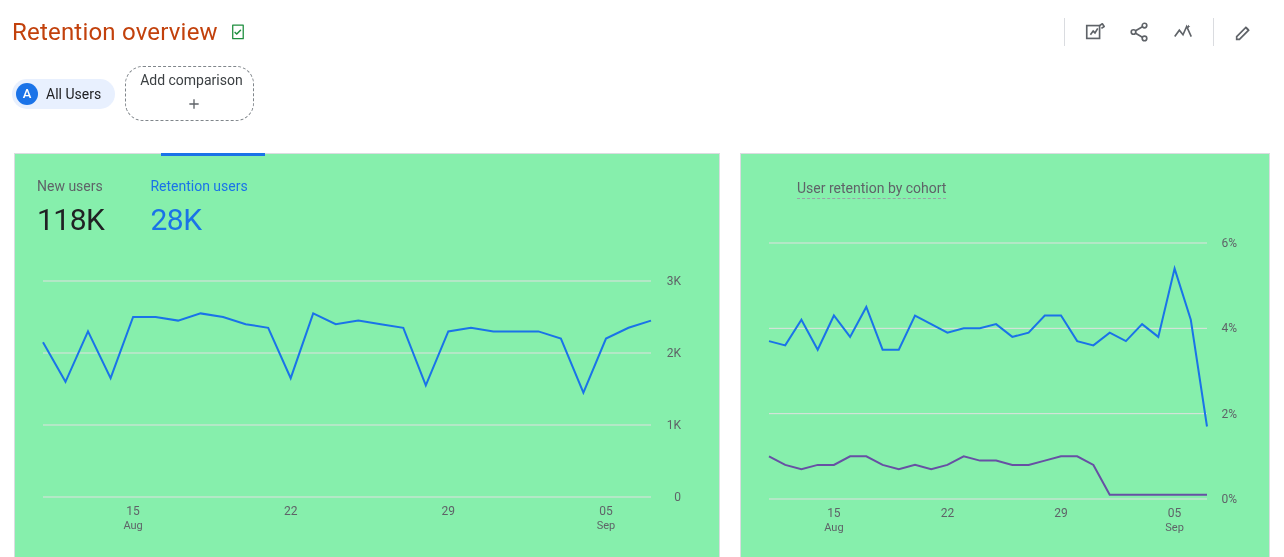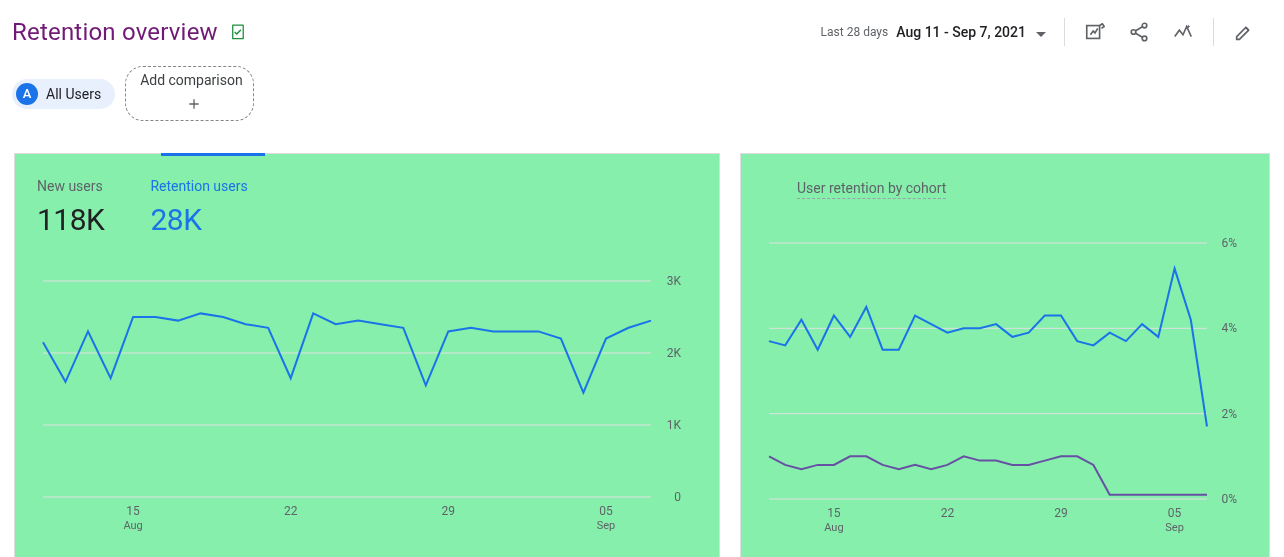--- a/index.html
+++ b/index.html
@@ -10,21 +10,21 @@
     width: 1284px;
     height: 557px;
     overflow: hidden;
   }
   .header {
     display: flex;
     align-items: center;
     padding: 12px 20px 8px 12px;
   }
   .title-area { display: flex; align-items: center; gap: 10px; flex: 1; }
-  .page-title { font-size: 24px; font-weight: 400; color: #701a75; letter-spacing: 0.2px; }
+  .page-title { font-size: 24px; font-weight: 400; color: #c2410c; letter-spacing: 0.2px; }
   .verified-icon { color: #1e8e3e; display: inline-flex; }
   .header-right { display: flex; align-items: center; gap: 4px; }
   .date-range { display: flex; align-items: center; gap: 8px; cursor: pointer; padding: 4px 8px; }
   .date-label { font-size: 12px; color: #5f6368; }
   .date-value { font-size: 14px; font-weight: 500; color: #202124; }
   .dropdown-arrow { margin-left: 2px; }
   .toolbar-sep { width: 1px; height: 28px; background: #dadce0; margin: 0 6px; }
   .icon-btn { width: 40px; height: 40px; display: flex; align-items: center; justify-content: center; cursor: pointer; color: #5f6368; border-radius: 50%; }
 
   .filters {
@@ -91,29 +91,20 @@
     <span class="verified-icon">
       <svg width="20" height="20" viewBox="0 0 24 24">
           <path fill="none" stroke="currentColor" stroke-width="2" d="M14 3 H20 V9 M20 3 L13 10 M7 4h-3v16h16v-3" opacity="0"></path>
           <path fill="currentColor" d="M14 2H6c-1.1 0-2 .9-2 2v16c0 1.1.9 2 2 2h12c1.1 0 2-.9 2-2V8l-6-6zM6 20V4h7v5h5v11H6z" opacity="0"></path>
           <path d="M19 3H5v18h14V3z" fill="none" stroke="currentColor" stroke-width="1.7" stroke-linejoin="round" transform="scale(0.9) translate(1.3,1.3)"></path>
           <path d="M8.5 12.5l2 2 4.5-4.5" fill="none" stroke="currentColor" stroke-width="1.8" stroke-linecap="round" stroke-linejoin="round"></path>
         </svg>
     </span>
   </div>
   <div class="header-right">
-    <div class="date-range">
-      <span class="date-label">Last 28 days</span>
-      <span class="date-value">Aug 11 - Sep 7, 2021</span>
-      <span class="dropdown-arrow">
-        <svg width="10" height="6" viewBox="0 0 10 6">
-            <path d="M0 0l5 5 5-5z" fill="#5f6368"></path>
-          </svg>
-      </span>
-    </div>
     <div class="toolbar-sep"></div>
     <div class="icon-btn">
       <svg width="22" height="22" viewBox="0 0 24 24" fill="none" stroke="currentColor" stroke-width="1.8">
           <rect x="3" y="5" width="14" height="14"></rect>
           <path d="M7 15l3-4 2 2 3-5"></path>
           <path d="M17 5l3-2 2 3-3 2" stroke-linejoin="round"></path>
         </svg>
     </div>
     <div class="icon-btn">
       <svg width="22" height="22" viewBox="0 0 24 24" fill="none" stroke="currentColor" stroke-width="1.8">

